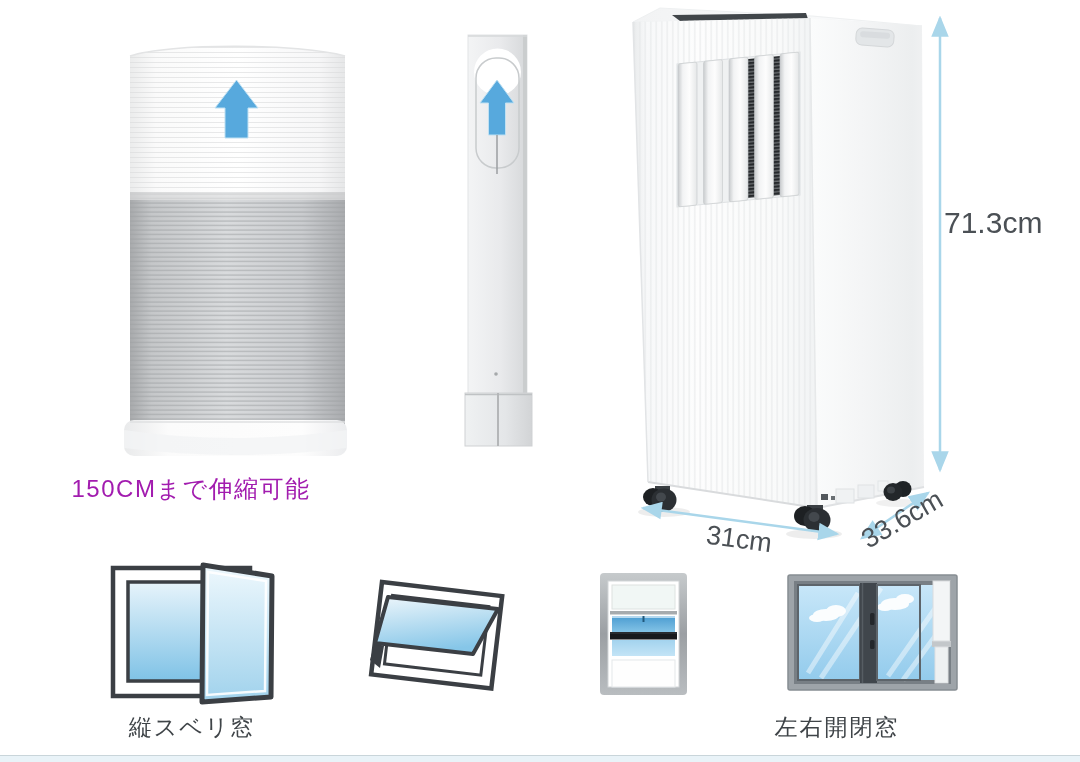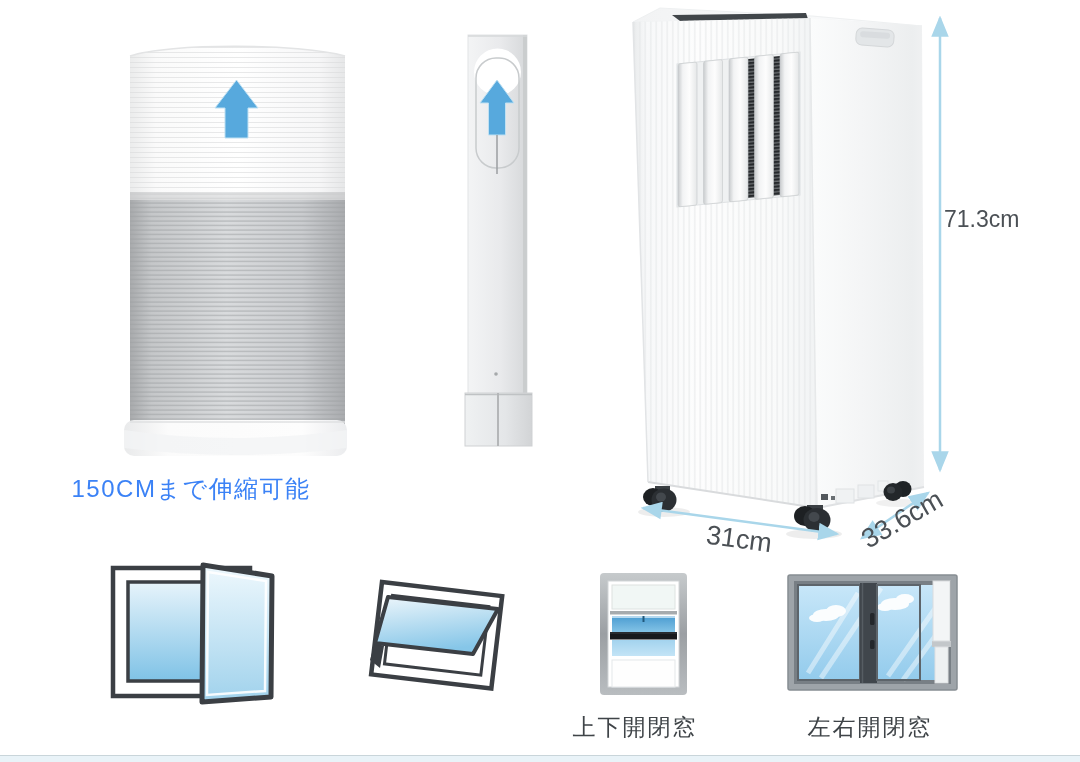--- a/index.html
+++ b/index.html
@@ -2,29 +2,29 @@
 <html><head>
 <meta charset="utf-8">
 <style>
   html,body{margin:0;padding:0;background:#ffffff;}
   .canvas{
     position:relative;width:1080px;height:762px;background:#ffffff;overflow:hidden;
     font-family:"Liberation Sans","DejaVu Sans",sans-serif;color:#43474b;
   }
   .fig{position:absolute;margin:0;padding:0;}
   .caption{
-    position:absolute;font-size:24px;color:#3b82f6;letter-spacing:1.5px;
+    position:absolute;font-size:24px;color:#a21caf;letter-spacing:1.5px;
     text-align:center;font-weight:500;white-space:nowrap;
   }
   .win-label{
     position:absolute;top:712px;width:220px;text-align:center;
     font-size:23px;color:#3f4448;letter-spacing:2px;font-weight:500;white-space:nowrap;
   }
   .dim{position:absolute;color:#4b5055;font-weight:500;white-space:nowrap;}
-  .dim-h{left:944px;top:206px;font-size:23px;}
+  .dim-h{left:944px;top:206px;font-size:30px;}
   .dim-w{left:706px;top:524px;font-size:27px;transform:rotate(7.5deg);}
   .dim-d{left:858px;top:504px;font-size:27px;transform:rotate(-30deg);}
   .bottom-strip{
     position:absolute;left:0;top:755px;width:1080px;height:7px;
     background:#e9f3f8;border-top:1px solid #c9d5da;box-sizing:border-box;
   }
   svg{display:block;}
 </style>
 </head>
 <body>
@@ -234,20 +234,21 @@
             <stop offset="1" stop-color="#a0d2ec"></stop>
         </linearGradient>
       </defs>
       <rect x="13" y="13" width="137" height="128" fill="#ffffff" stroke="#3b3f44" stroke-width="4.5"></rect>
       <rect x="28" y="27" width="82" height="99" fill="url(#glass1)" stroke="#3b3f44" stroke-width="3.5"></rect>
       <rect x="119" y="25" width="20" height="102" fill="#ffffff" stroke="#3b3f44" stroke-width="3"></rect>
       <polygon points="103,10 172,21 171,142 102,147" fill="url(#glass2)" stroke="#3b3f44" stroke-width="5" stroke-linejoin="round"></polygon>
       <polygon points="108,17 166,26 165,136 107,140" fill="none" stroke="#ffffff" stroke-width="2.5" opacity="0.9"></polygon>
     </svg>
   </figure>
+  <div class="win-label" style="left:82px;">縦スベリ窓</div>
 
   <figure class="fig" style="left:360px;top:560px;">
     <svg width="160" height="140" viewBox="0 0 160 140">
       <defs>
         <linearGradient id="glass3" x1="0" y1="0" x2="0.25" y2="1">
           <stop offset="0" stop-color="#edf6fb"></stop>
             <stop offset="1" stop-color="#86c6e8"></stop>
         </linearGradient>
       </defs>
       <g transform="rotate(6.7 22 22)">
@@ -282,21 +283,20 @@
       <rect x="15" y="46" width="67" height="3.5" fill="#a6abae"></rect>
       <rect x="17" y="51" width="63" height="16" fill="url(#paneBlue1)"></rect>
       <line x1="17" y1="52" x2="80" y2="52" stroke="#d9edf8" stroke-width="1.5"></line>
       <line x1="48.5" y1="51" x2="48.5" y2="57" stroke="#21597c" stroke-width="2"></line>
       <rect x="15" y="67" width="67" height="7.5" fill="#17191c"></rect>
       <line x1="15" y1="68" x2="82" y2="68" stroke="#3a3e42" stroke-width="1"></line>
       <rect x="17" y="75" width="63" height="16" fill="url(#paneBlue2)"></rect>
       <rect x="17" y="95" width="63" height="27" fill="#fefefe" stroke="#e4e7e9" stroke-width="1"></rect>
     </svg>
   </figure>
-  <div class="win-label" style="left:525px;">上下開閉窓</div>
 
   <figure class="fig" style="left:783px;top:568px;">
     <svg width="180" height="128" viewBox="0 0 180 128">
       <defs>
         <linearGradient id="skyGrad" x1="0" y1="0" x2="0" y2="1">
           <stop offset="0" stop-color="#c8e7f9"></stop>
             <stop offset="1" stop-color="#93cbec"></stop>
         </linearGradient>
       </defs>
       <rect x="5" y="7" width="169" height="115" rx="2" fill="#9ea4a9" stroke="#878d92" stroke-width="1.5"></rect>
@@ -320,16 +320,16 @@
       <rect x="77" y="15" width="17" height="100" fill="#40464c"></rect>
       <line x1="79.5" y1="15" x2="79.5" y2="115" stroke="#565d63" stroke-width="1.5"></line>
       <rect x="87" y="45" width="4.5" height="12" rx="1.5" fill="#23272b"></rect>
       <rect x="87" y="72" width="4.5" height="9" rx="1.5" fill="#23272b"></rect>
       <rect x="94" y="17" width="43" height="95" fill="none" stroke="#5d646a" stroke-width="2"></rect>
       <rect x="149" y="73" width="19" height="6" fill="#c3c7ca"></rect>
       <rect x="150" y="13" width="17" height="60" fill="#f3f5f6" stroke="#d9dcde" stroke-width="1"></rect>
       <rect x="152" y="79" width="13" height="36" fill="#eef1f2" stroke="#dde0e2" stroke-width="1"></rect>
     </svg>
   </figure>
-  <div class="win-label" style="left:760px;font-family:Liberation Serif, serif;">左右開閉窓</div>
+  <div class="win-label" style="left:727px;font-family:Liberation Serif, serif;">左右開閉窓</div>
 
   <div class="bottom-strip"></div>
 </div>
 
 </body></html>

